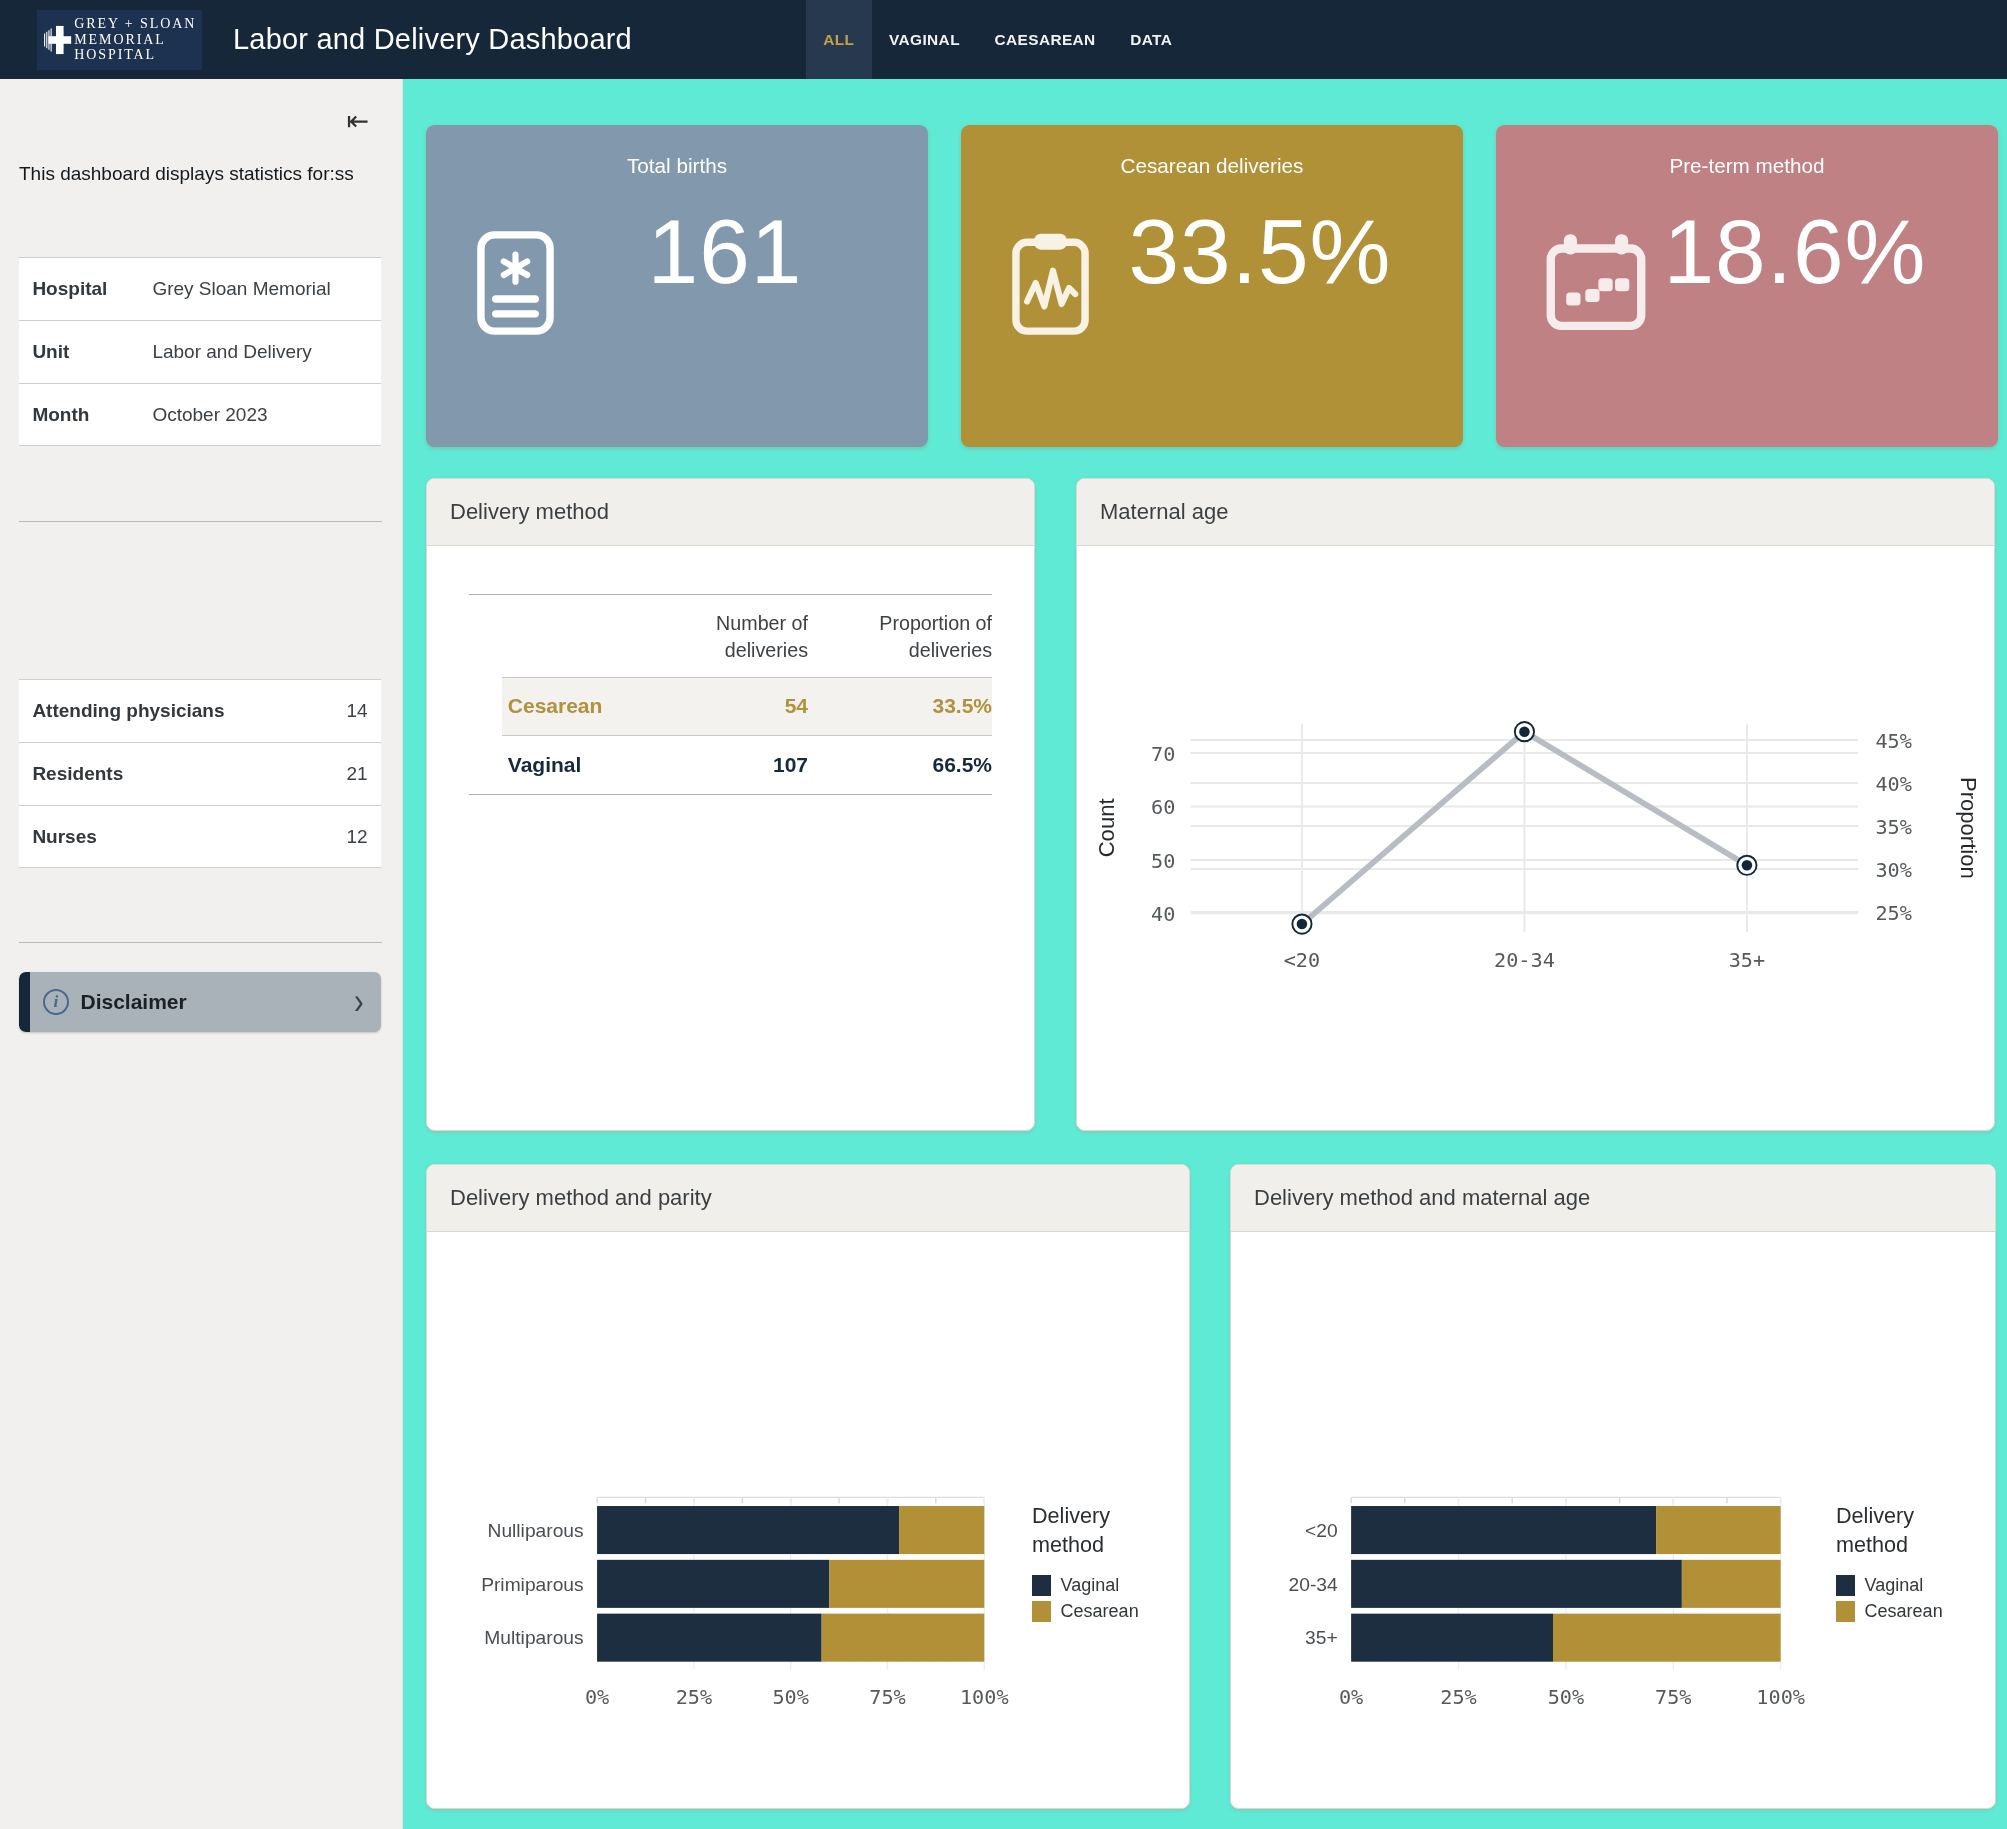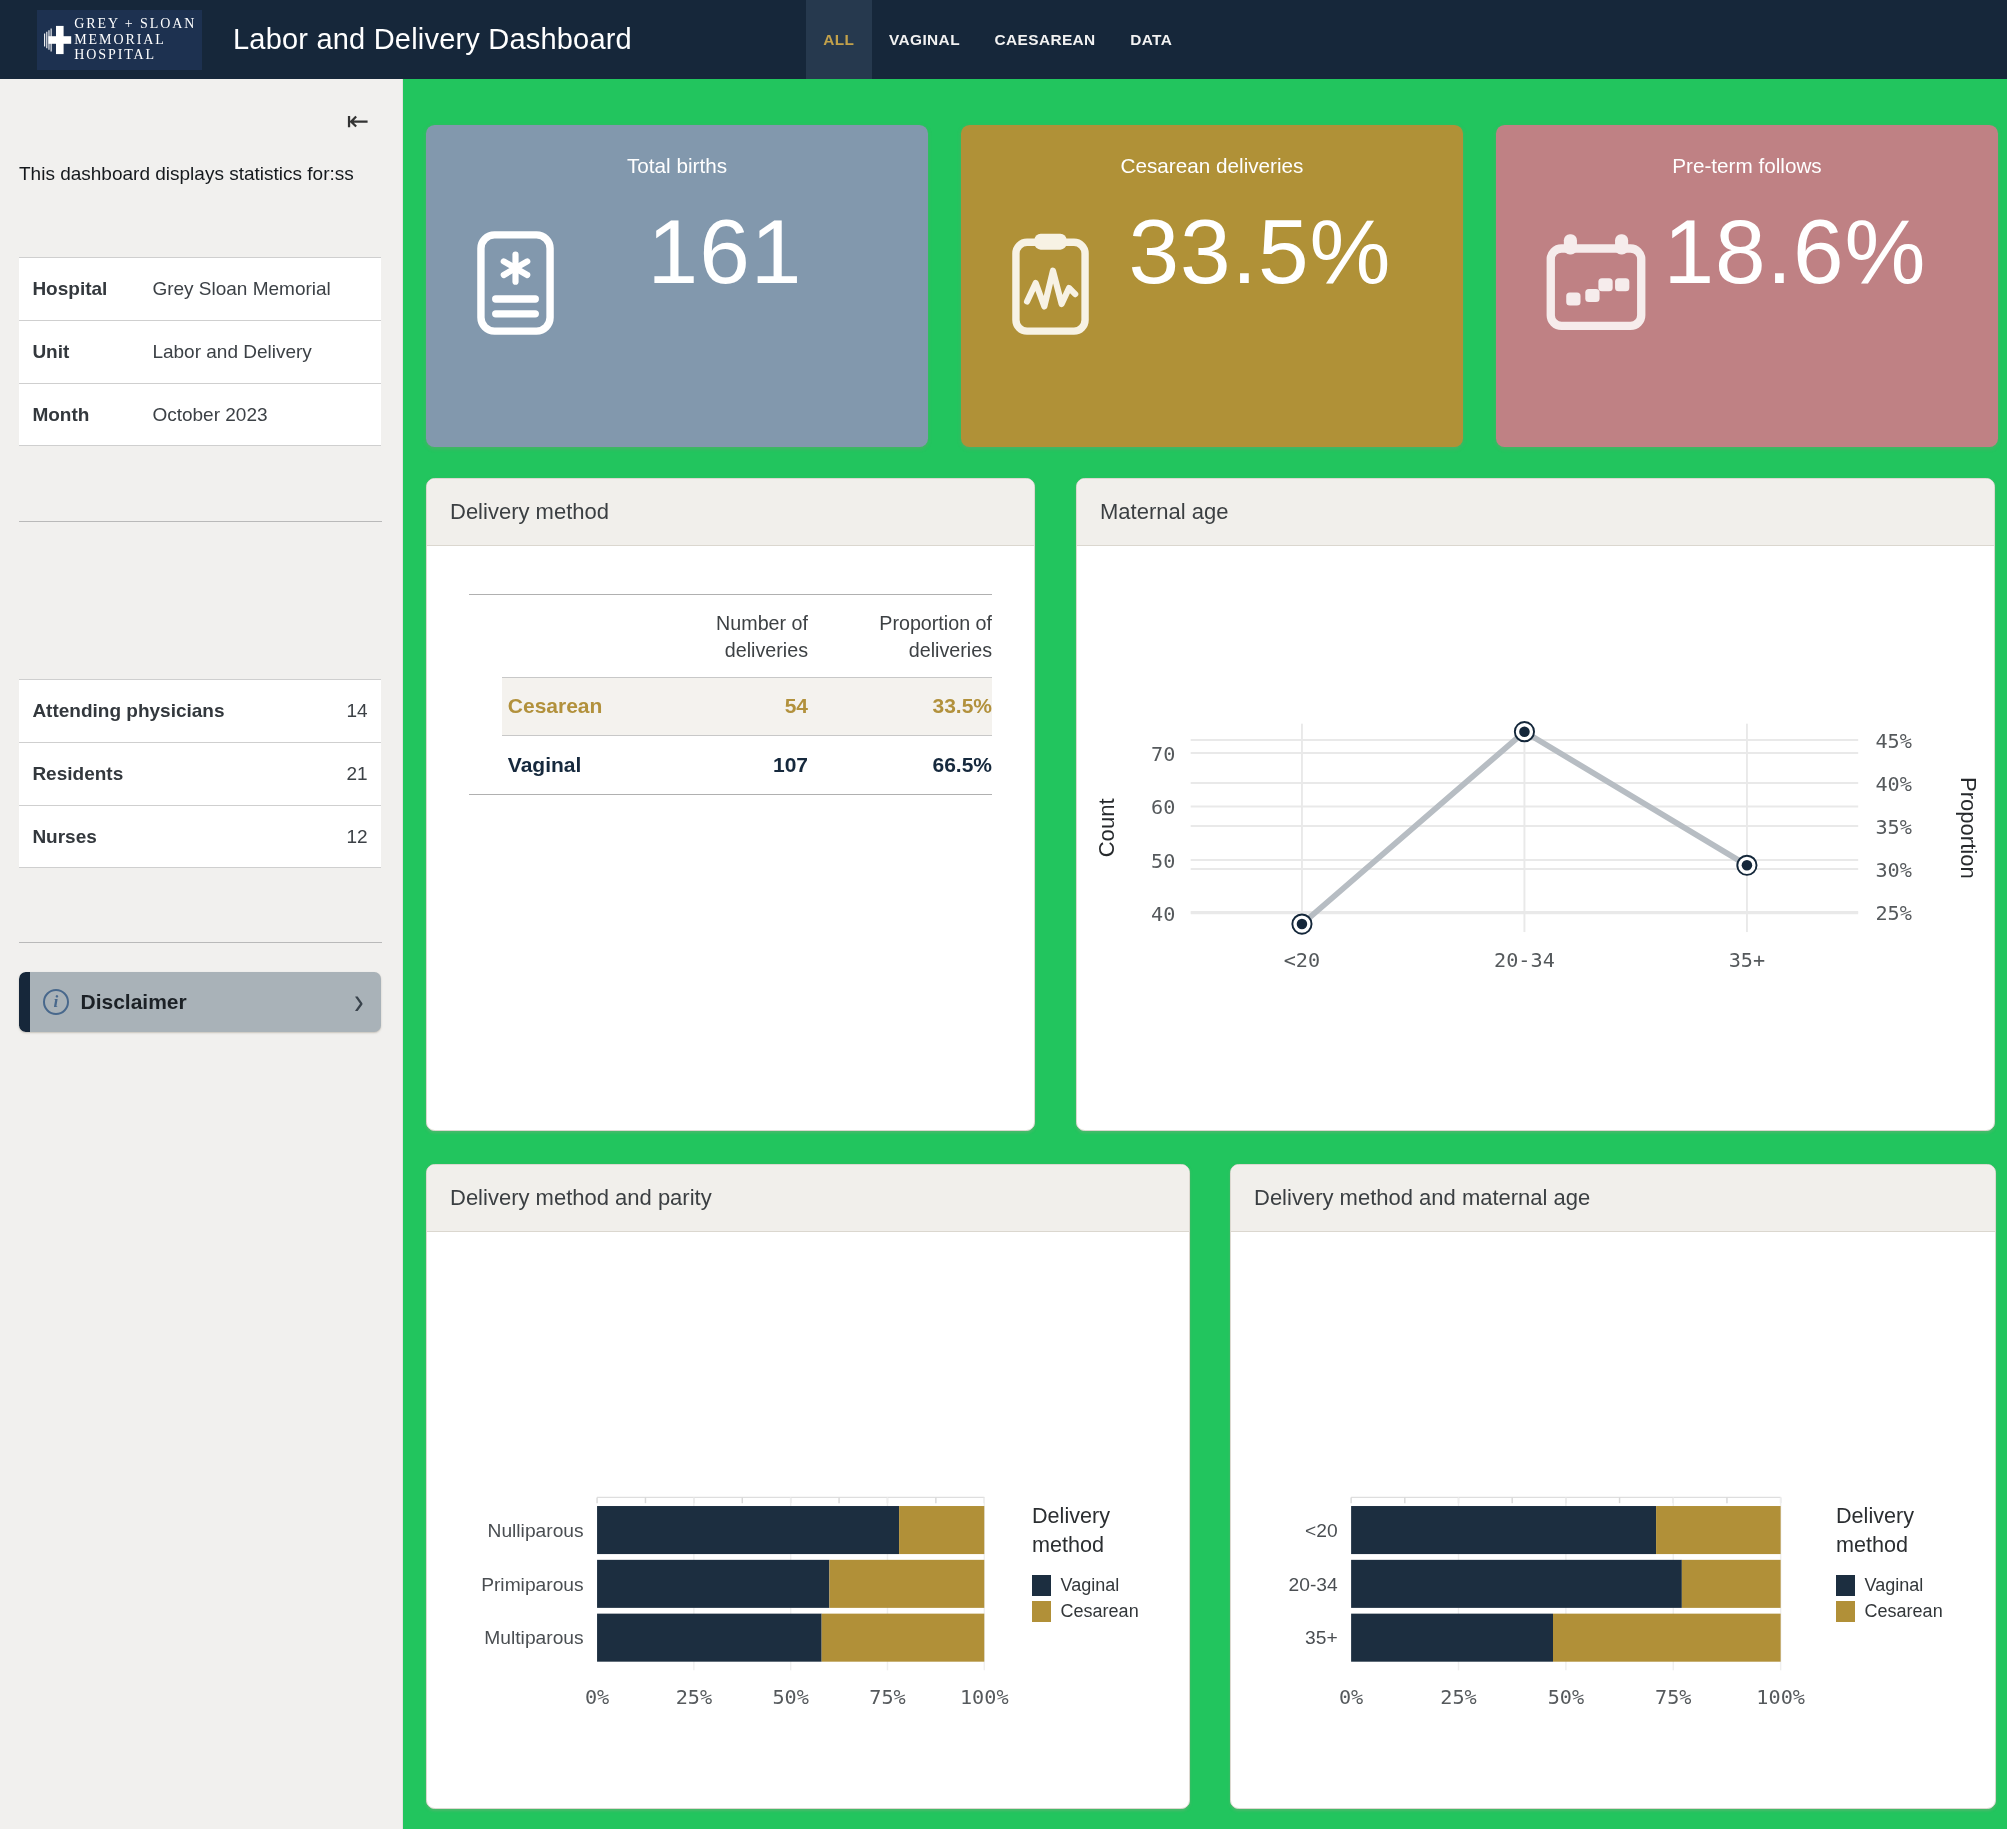--- a/index.html
+++ b/index.html
@@ -1,17 +1,17 @@
 <!DOCTYPE html>
 <html><head>
 <meta charset="utf-8">
 <style>
   * { margin:0; padding:0; box-sizing:border-box; }
   body { font-family:"Liberation Sans", sans-serif; background:#fff; }
-  .page { position:relative; width:2008px; height:1829px; background:#22c55e; overflow:hidden; }
+  .page { position:relative; width:2008px; height:1829px; background:#5eead4; overflow:hidden; }
 
   
   .header { position:absolute; left:0; top:0; width:2008px; height:79px; background:#16273a; display:flex; align-items:center; }
   .logo { position:absolute; left:37px; top:9.6px; width:165px; height:60px; background:#1d3150; display:flex; align-items:center; padding:3.8px 5.8px; }
   .logo-text { color:#fff; font-family:"Liberation Serif", serif; line-height:1.12; letter-spacing:1.9px; font-size:14px; text-align:left; white-space:nowrap; }
   .app-title { position:absolute; left:233px; top:0; height:79px; display:flex; align-items:center; color:#fff; font-size:29px; font-weight:500; letter-spacing:0.2px; }
   .nav { position:absolute; left:806px; top:0; height:79px; display:flex; }
   .nav-item { height:79px; display:flex; align-items:center; padding:0 17.3px; color:#f2f2f2; font-size:15.4px; font-weight:bold; letter-spacing:0.4px; cursor:pointer; }
   .nav-item.active { background:#26394e; color:#c2a14b; }
 
@@ -180,21 +180,21 @@
       <svg width="79" height="104" viewBox="0 0 64 84" fill="none" stroke="#f7f2e4">
         <rect x="4" y="9" width="56" height="72" rx="9" stroke-width="6"></rect>
         <rect x="19" y="2" width="26" height="13" rx="5" fill="#f7f2e4" stroke="none"></rect>
         <polyline points="13,57 20,42 27,61 34,32 41,59 47,46 52,51" stroke-width="5" stroke-linejoin="round" stroke-linecap="round"></polyline>
       </svg>
     </span>
     <div class="kpi-value">33.5%</div>
   </div>
 
   <div class="kpi" id="kpi-2" style="left: 1496px; background: rgb(191, 129, 132);">
-    <div class="kpi-title">Pre-term follows</div>
+    <div class="kpi-title">Pre-term method</div>
     <span class="kpi-icon">
       <svg width="100" height="104" viewBox="0 0 84 84" fill="none" stroke="#f6ecec">
         <rect x="4" y="13" width="76" height="65" rx="9" stroke-width="7"></rect>
         <rect x="15" y="1" width="11" height="17" rx="5" fill="#f6ecec" stroke="none"></rect>
         <rect x="58" y="1" width="11" height="17" rx="5" fill="#f6ecec" stroke="none"></rect>
         <g fill="#f6ecec" stroke="none">
           <rect x="17" y="50" width="12" height="11" rx="3"></rect>
           <rect x="33" y="47" width="12" height="11" rx="3"></rect>
           <rect x="44" y="38" width="12" height="11" rx="3"></rect>
           <rect x="58" y="38" width="12" height="11" rx="3"></rect>

